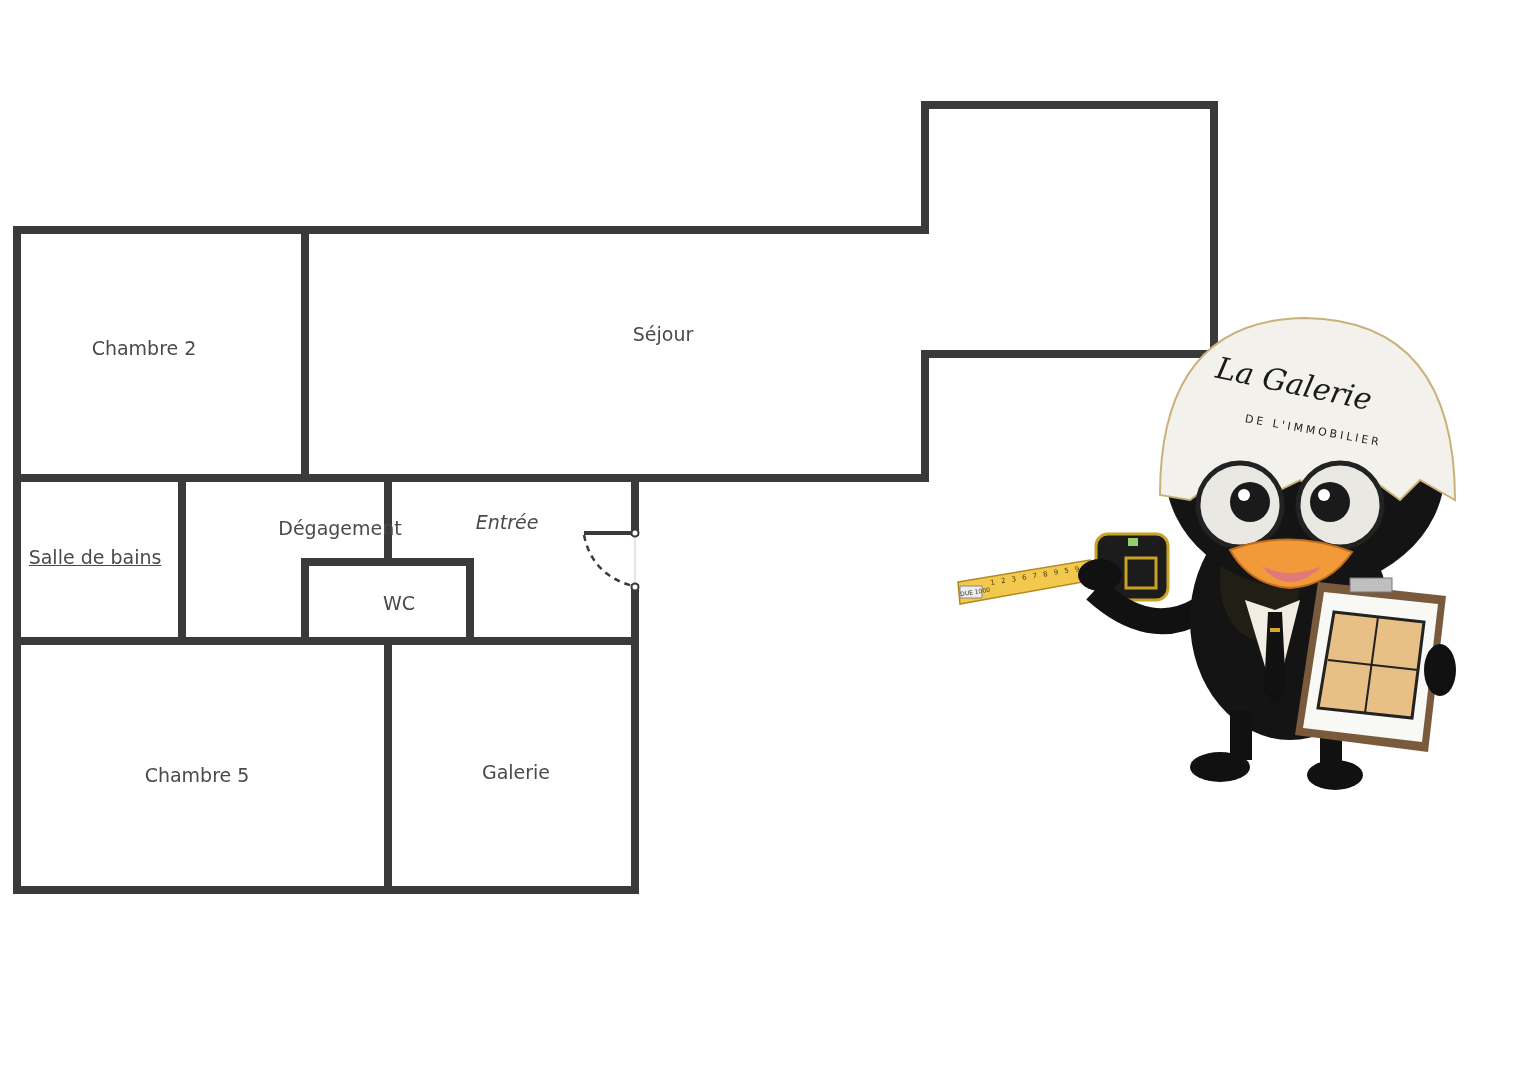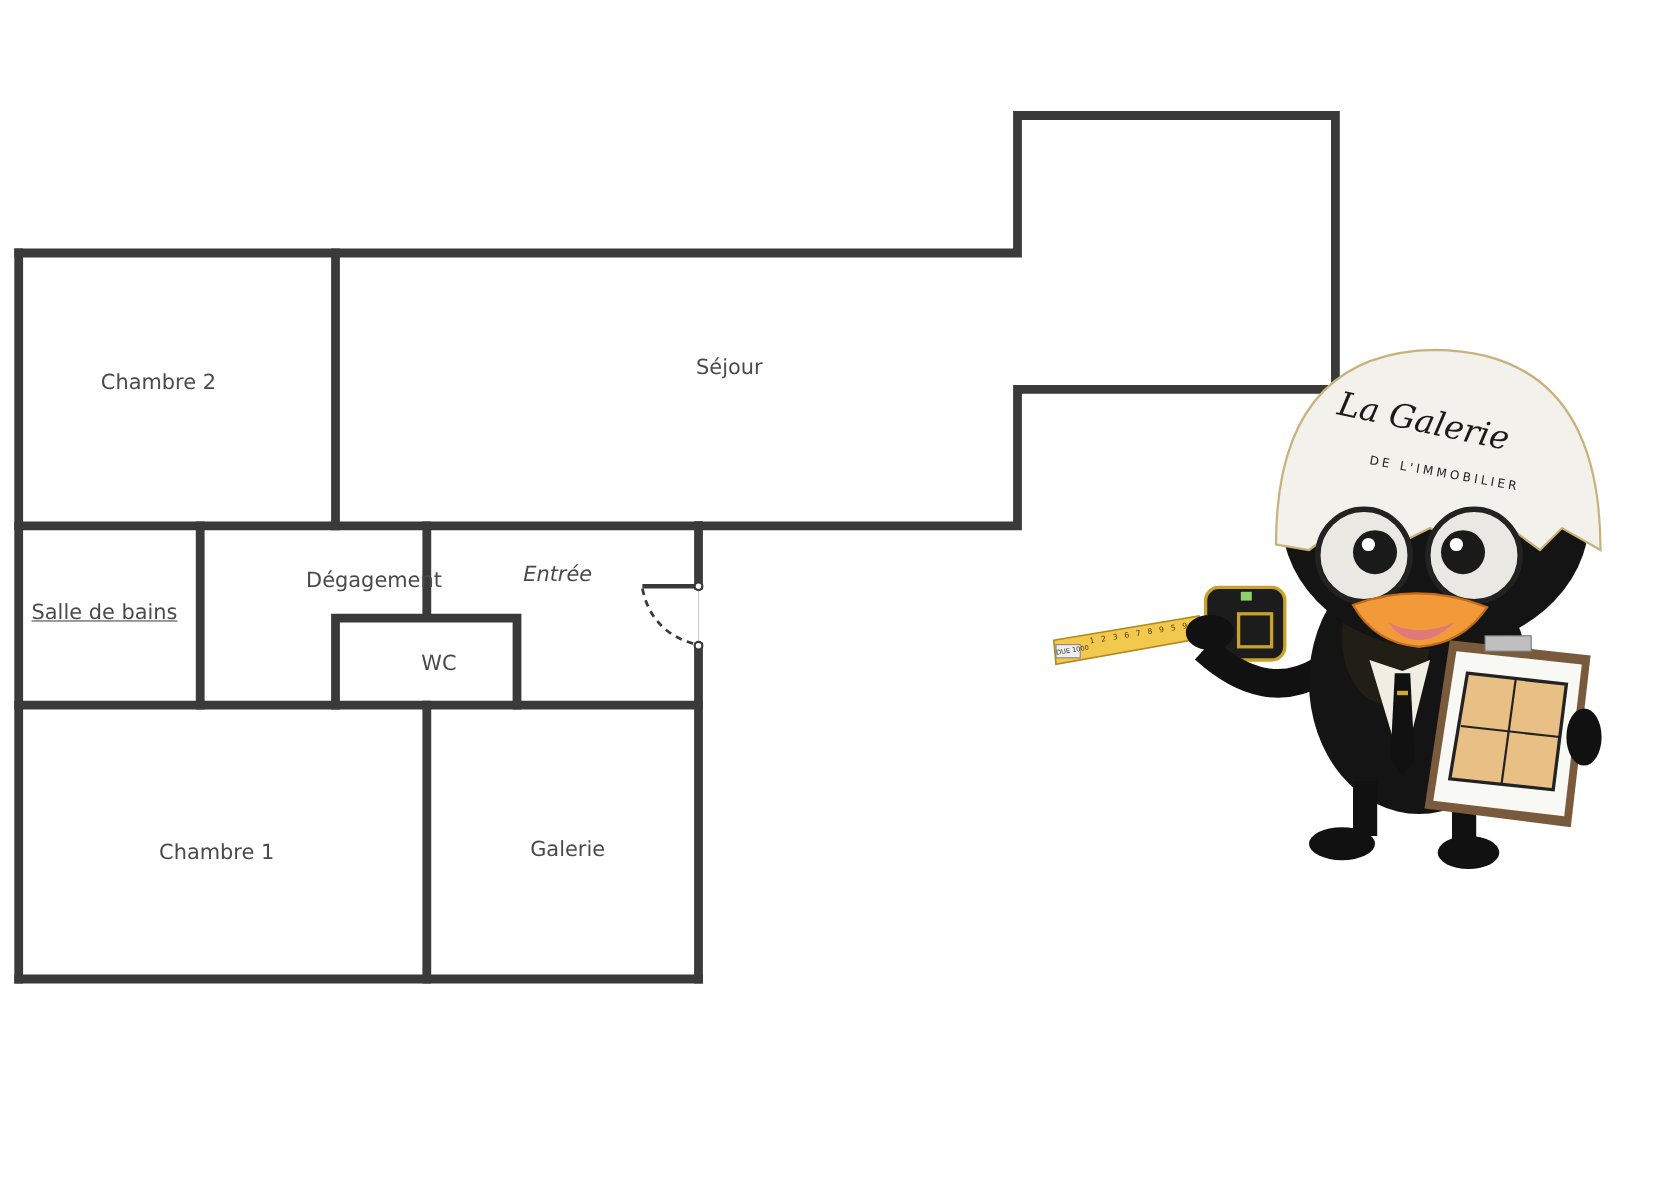--- a/index.html
+++ b/index.html
@@ -39,21 +39,21 @@
     <circle cx="635" cy="587" r="3.5" fill="#fff" stroke="#3a3a3a" stroke-width="2"></circle>
   </g>
 </svg>
 
 <div class="room-label" style="left:144px;top:348px;">Chambre 2</div>
 <div class="room-label" style="left:663px;top:334px;">Séjour</div>
 <div class="room-label" style="left:95px;top:557px;text-decoration:underline;">Salle de bains</div>
 <div class="room-label" style="left:292px;top:528px;margin-left:48px;">Dégagement</div>
 <div class="room-label" style="left:507px;top:522px;font-style:italic;">Entrée</div>
 <div class="room-label" style="left:399px;top:603px;">WC</div>
-<div class="room-label" style="left:197px;top:775px;">Chambre 1</div>
+<div class="room-label" style="left:197px;top:775px;">Chambre 5</div>
 <div class="room-label" style="left:516px;top:772px;">Galerie</div>
 
 <svg class="mascot" viewBox="950 310 520 490" xmlns="http://www.w3.org/2000/svg">
 
   <g>
     <polygon points="958,582 1090,560 1094,580 960,604" fill="#f2c94c" stroke="#b08a20" stroke-width="1.5"></polygon>
     <rect x="960" y="586" width="22" height="12" fill="#eee" stroke="#888" stroke-width="1"></rect>
     <rect x="1096" y="534" width="72" height="66" rx="12" fill="#1c1c1c" stroke="#c9a227" stroke-width="3"></rect>
     <rect x="1126" y="558" width="30" height="30" fill="none" stroke="#c9a227" stroke-width="3"></rect>
     <rect x="1128" y="538" width="10" height="8" fill="#8fd16a"></rect>

